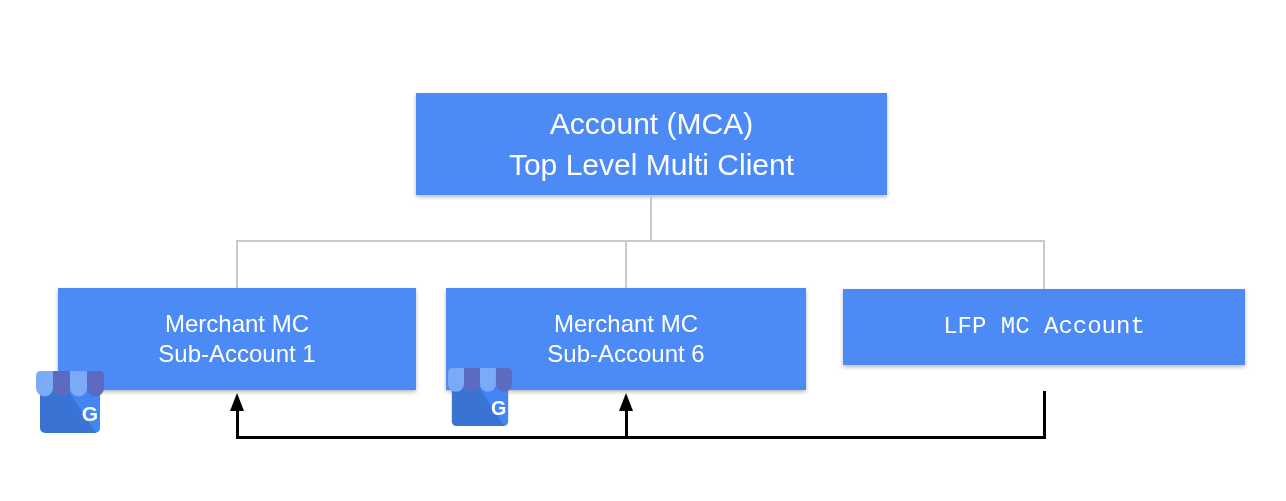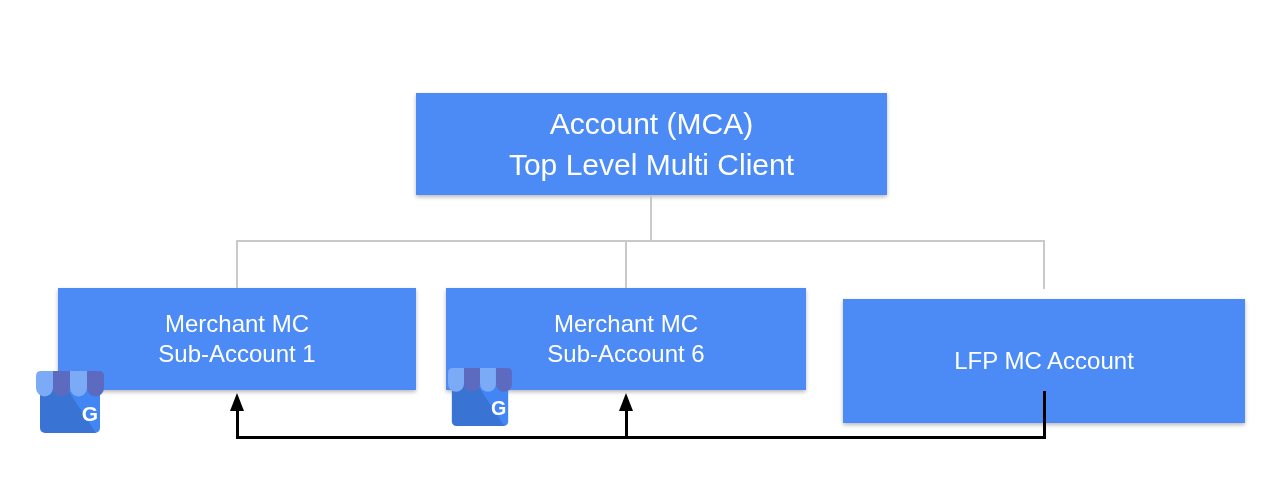--- a/index.html
+++ b/index.html
@@ -18,21 +18,21 @@
     display: flex;
     flex-direction: column;
     align-items: center;
     justify-content: center;
     text-align: center;
     box-shadow: 0 2px 4px rgba(0,0,0,0.28);
   }
   .node--mca   { left: 416px; top: 93px;  width: 471px; height: 102px; font-size: 30px; line-height: 41px; }
   .node--sub1  { left: 58px;  top: 288px; width: 358px; height: 102px; font-size: 24px; line-height: 30px; }
   .node--sub2  { left: 446px; top: 288px; width: 360px; height: 102px; font-size: 24px; line-height: 30px; }
-  .node--lfp   { left: 843px; top: 299px; width: 402px; height: 124px; font-size: 24px; line-height: 30px; }
+  .node--lfp   { left: 843px; top: 289px; width: 402px; height: 76px; font-size: 24px; line-height: 30px; font-family: Liberation Mono, monospace; }
   .node__line--small { font-size: 21px; }
 
   .line { position: absolute; }
   .line--tree { background: var(--tree-line, #C9C9C9); }
   .line--flow { background: var(--flow-line, #000000); }
 
   
   .tree-v-top   { left: 650px;  top: 195px; width: 2px;   height: 46px; }
   .tree-h-main  { left: 236px;  top: 240px; width: 809px; height: 2px;  }
   .tree-drop-1  { left: 236px;  top: 240px; width: 2px;   height: 48px; }

